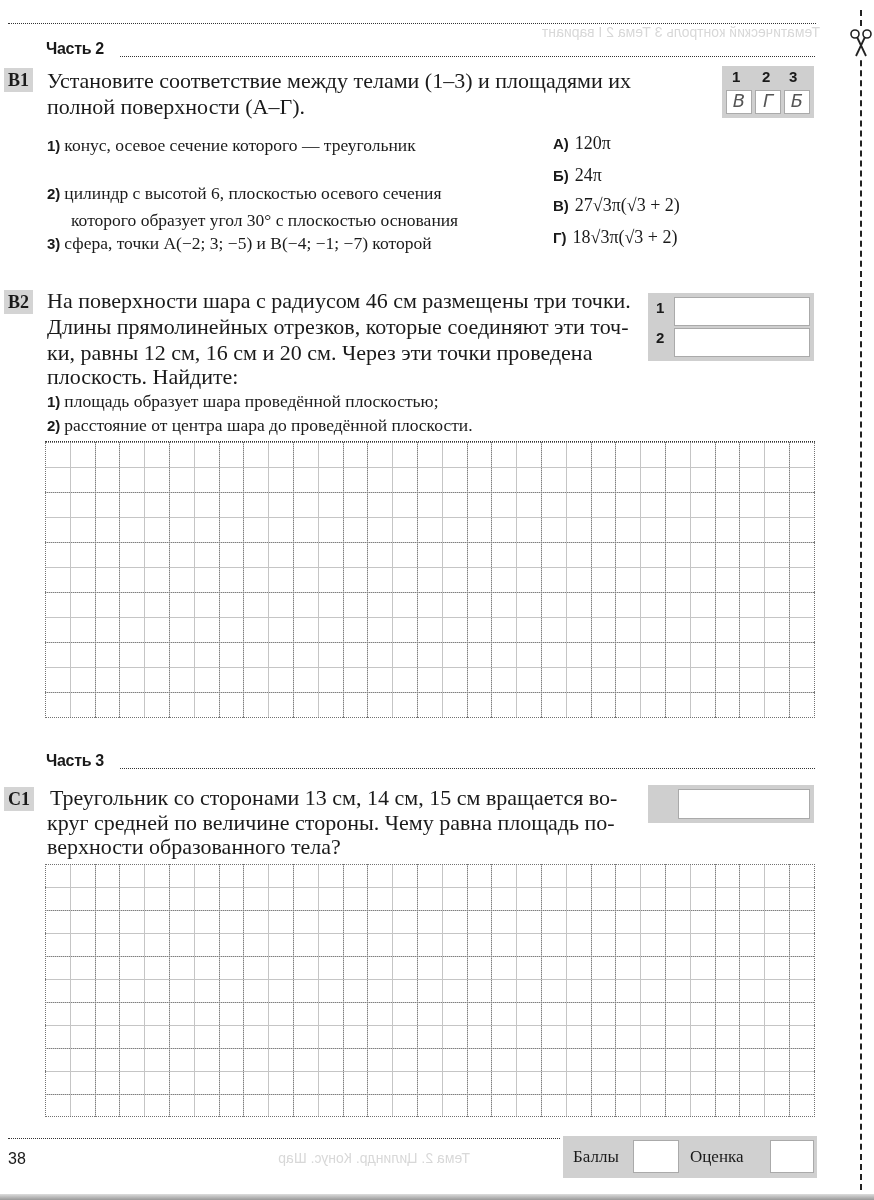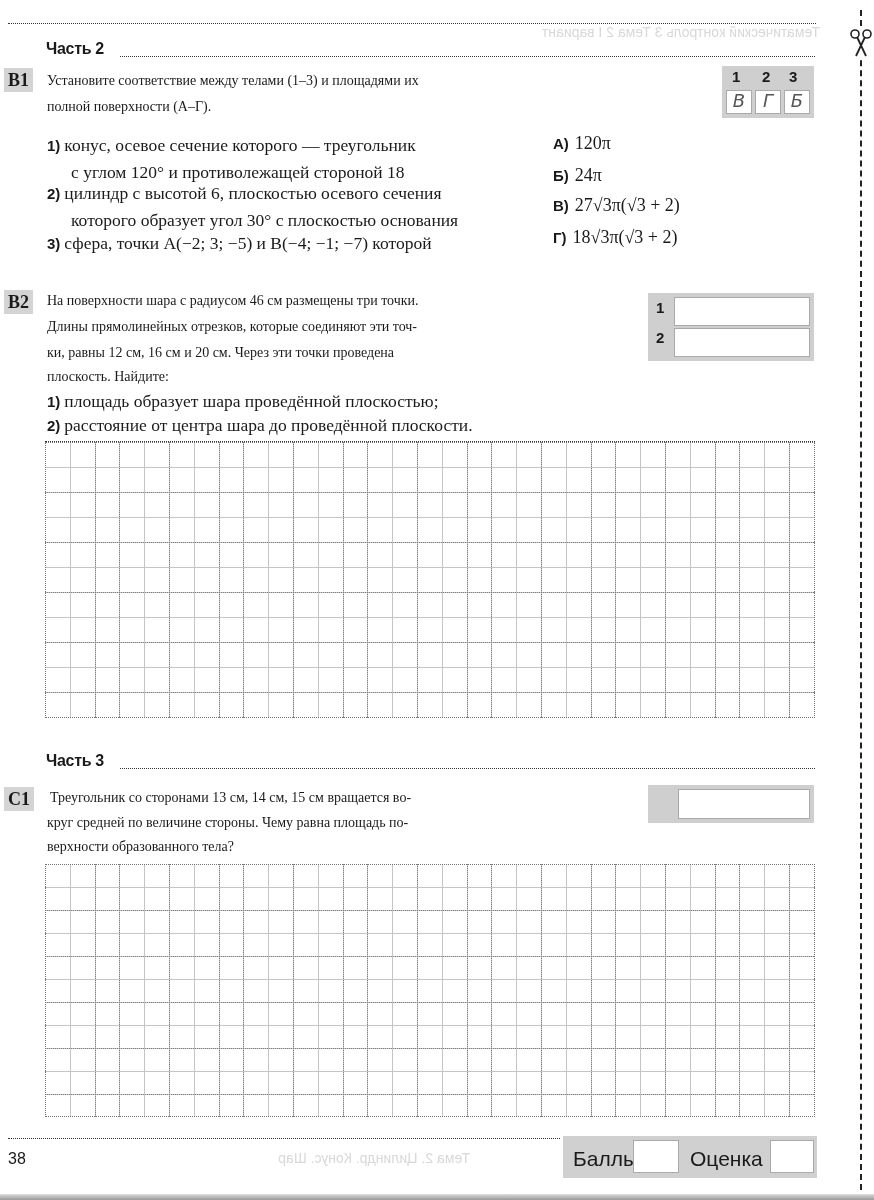--- a/index.html
+++ b/index.html
@@ -11,21 +11,21 @@
   .abs { position: absolute; }
   .dotline { border-top: 1px dotted #333; height: 0; }
   .sans { font-family: "Liberation Sans", "DejaVu Sans", sans-serif; }
 
   .part-title { font-family: "Liberation Sans", sans-serif; font-weight: bold; font-size: 16px; letter-spacing: -0.3px; }
 
   .badge {
     position: absolute; background: #d4d4d4; font-family: "Liberation Serif", serif; font-weight: bold;
     font-size: 18px; padding: 1px 4px; line-height: 22px;
   }
-  .qtext { position: absolute; font-family: "Liberation Serif", serif; font-size: 14px; line-height: 26px; color: #1a1a1a; }
+  .qtext { position: absolute; font-family: "Liberation Serif", serif; font-size: 22px; line-height: 26px; color: #1a1a1a; }
   .item { position: absolute; font-family: "Liberation Serif", serif; font-size: 17.5px; line-height: 26px; }
   .item .num { font-family: "Liberation Sans", sans-serif; font-weight: bold; font-size: 15px; margin-right: 4px; }
   .opt { position: absolute; font-family: "Liberation Serif", serif; font-size: 18px; line-height: 22px; }
   .opt .letter { font-family: "Liberation Sans", sans-serif; font-weight: bold; font-size: 15px; margin-right: 6px; }
 
   .ansbox { position: absolute; background: #cfcfcf; }
   .ansbox .cell { position: absolute; background: #fff; border: 1px solid #aaa; box-sizing: border-box; }
   .ansbox .lbl { position: absolute; font-family: "Liberation Sans", sans-serif; font-weight: bold; font-size: 15px; }
   .hand { font-family: "DejaVu Sans", sans-serif; color: #555; font-size: 18px; text-align: center; line-height: 20px; font-style: italic; }
 
@@ -40,21 +40,21 @@
   .grid::after {
     content: ""; position: absolute; inset: 0;
     background-image:
       repeating-linear-gradient(to bottom, #fff 0, #fff 1px, transparent 1px, transparent 2px),
       repeating-linear-gradient(to right, #fff 0, #fff 1px, transparent 1px, transparent 2px);
     mix-blend-mode: lighten; opacity: 0.55;
   }
   .cutline { position: absolute; left: 860px; top: 10px; width: 0; height: 1180px; border-left: 2px dashed #222; }
   .footer-box { position: absolute; background: #d0d0d0; }
   .footer-box .cell { position: absolute; background: #fff; border: 1px solid #aaa; box-sizing: border-box; }
-  .footer-box .flabel { position: absolute; font-family: Liberation Sans, sans-serif; font-size: 21px; }
+  .footer-box .flabel { position: absolute; font-family: Liberation Serif, serif; font-size: 17px; }
   .ghost { position: absolute; color: #d8d8d8; font-family: "Liberation Sans", sans-serif; font-size: 14px; transform: scaleX(-1); }
 </style>
 </head>
 <body>
 
 <div class="ghost" style="left:420px; top:24px; width:400px;">Тематический контроль 3        Тема 2        I вариант</div>
 <div class="ghost" style="left:270px; top:1150px; width:200px;">Тема 2. Цилиндр. Конус. Шар</div>
 
 <div class="abs dotline" style="left:8px; top:23px; width:808px;"></div>
 
@@ -70,21 +70,20 @@
 
 <div class="abs part-title" style="left:46px; top:40px;">Часть 2</div>
 <div class="abs dotline" style="left:120px; top:56px; width:695px;"></div>
 
 <div class="badge" style="left:4px; top:55px;margin-top:13px;">B1</div>
 <div class="qtext" style="left:47px; top:68px;">Установите соответствие между телами (1–3) и площадями их</div>
 <div class="qtext" style="left:47px; top:94px;">полной поверхности (А–Г).</div>
 
 <div class="item" style="left:47px; top:132px; width:500px;">
   <span class="num">1)</span><span>конус, осевое сечение которого — треугольник</span><br>
-  <span style="padding-left:24px;">с углом 120° и противолежащей стороной 18</span>
 </div>
 <div class="item" style="left:47px; top:180px; width:510px;">
   <span class="num">2)</span><span>цилиндр с высотой 6, плоскостью осевого сечения</span><br>
   <span style="padding-left:24px;">которого образует угол 30° с плоскостью основания</span>
 </div>
 <div class="item" style="left:47px; top:230px; width:510px;">
   <span class="num">3)</span><span>сфера, точки A(−2; 3; −5) и B(−4; −1; −7) которой</span><br>
 </div>
 
 <div class="opt" style="left:553px; top:132px;"><span class="letter">А)</span><span>120π</span></div>

